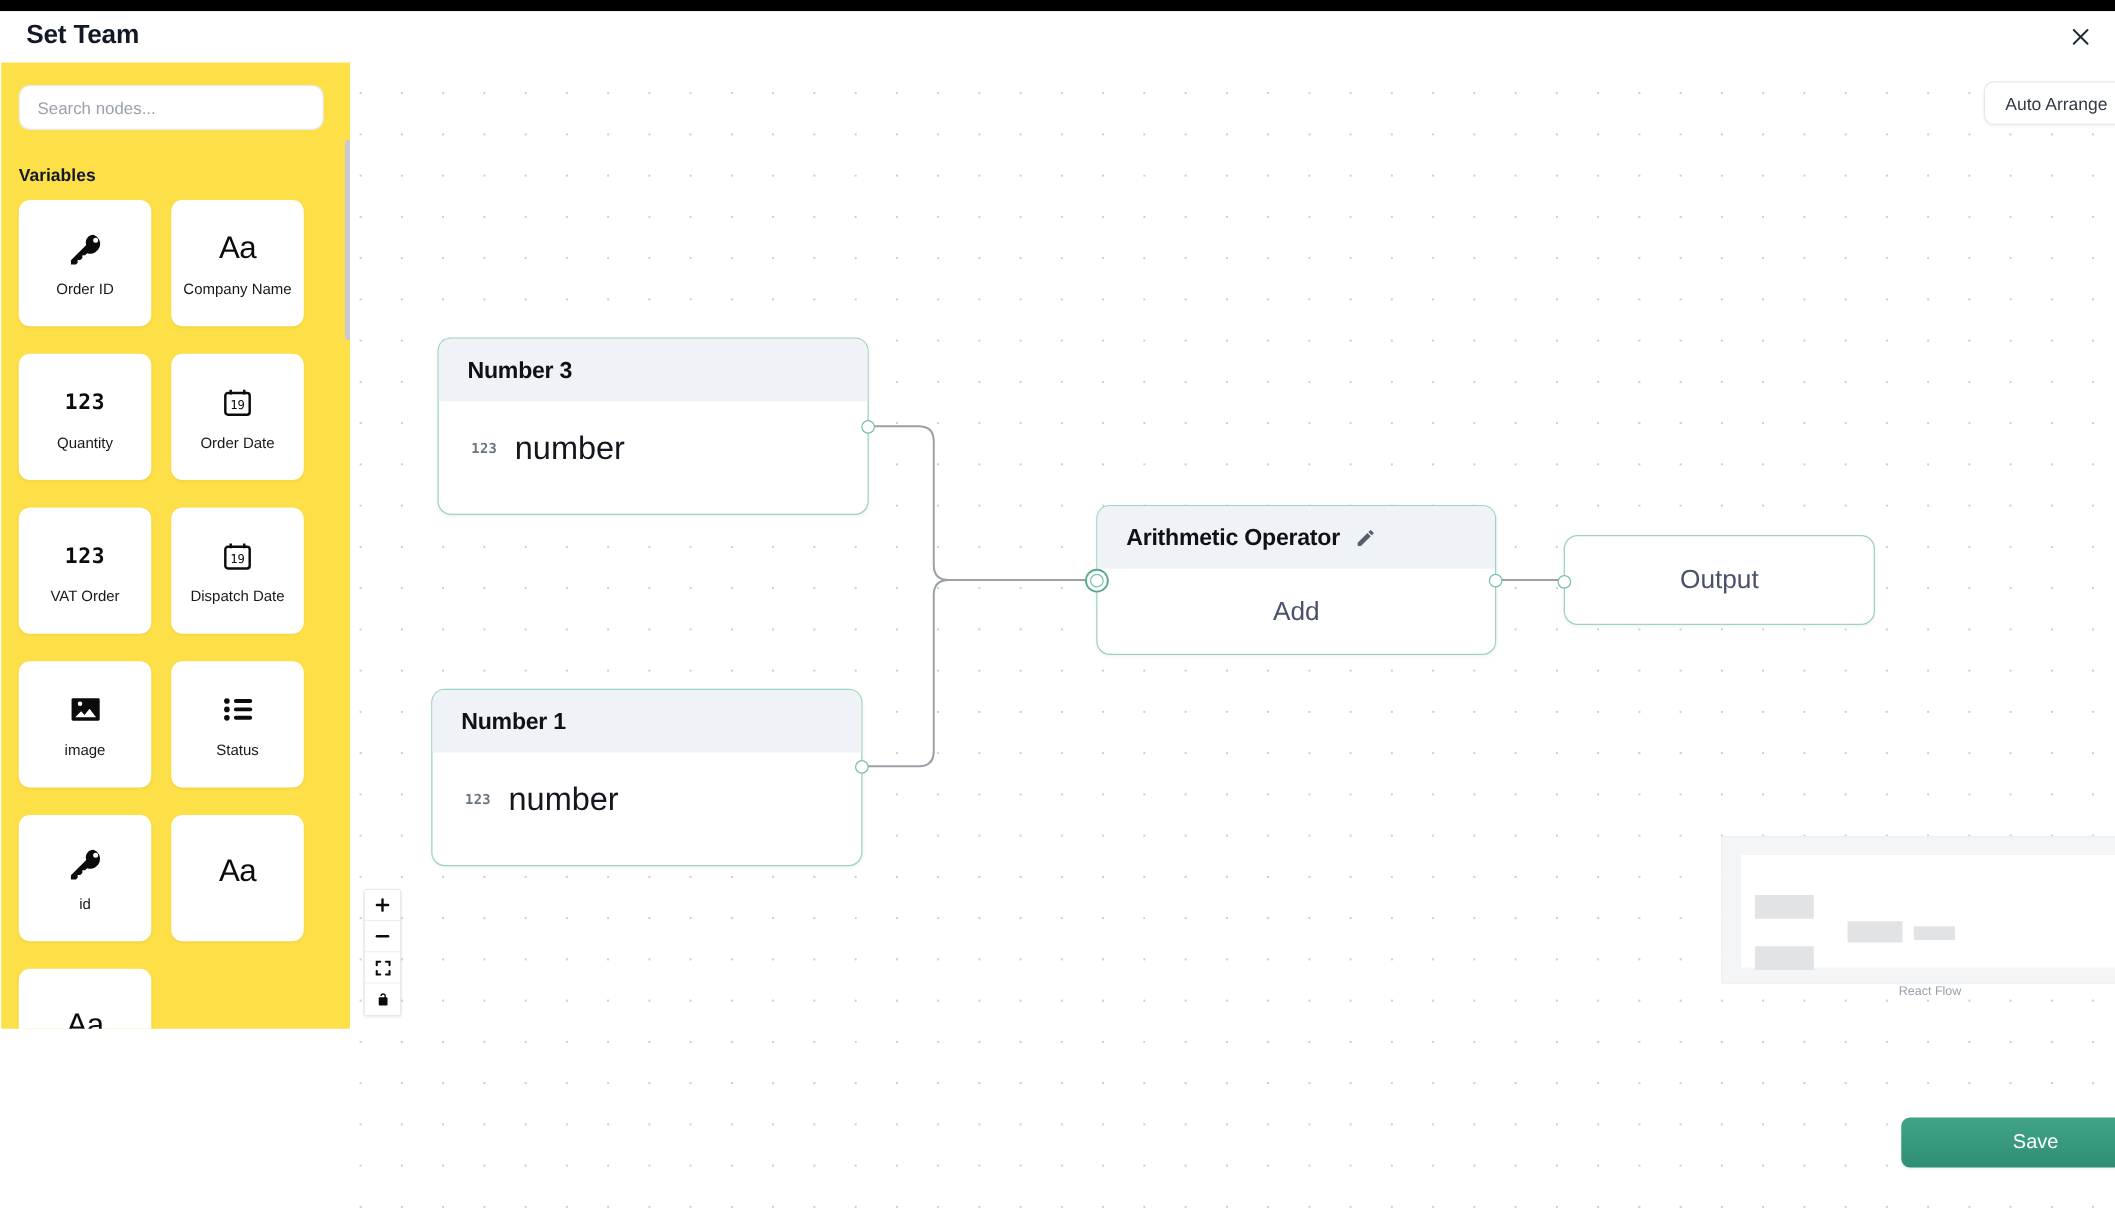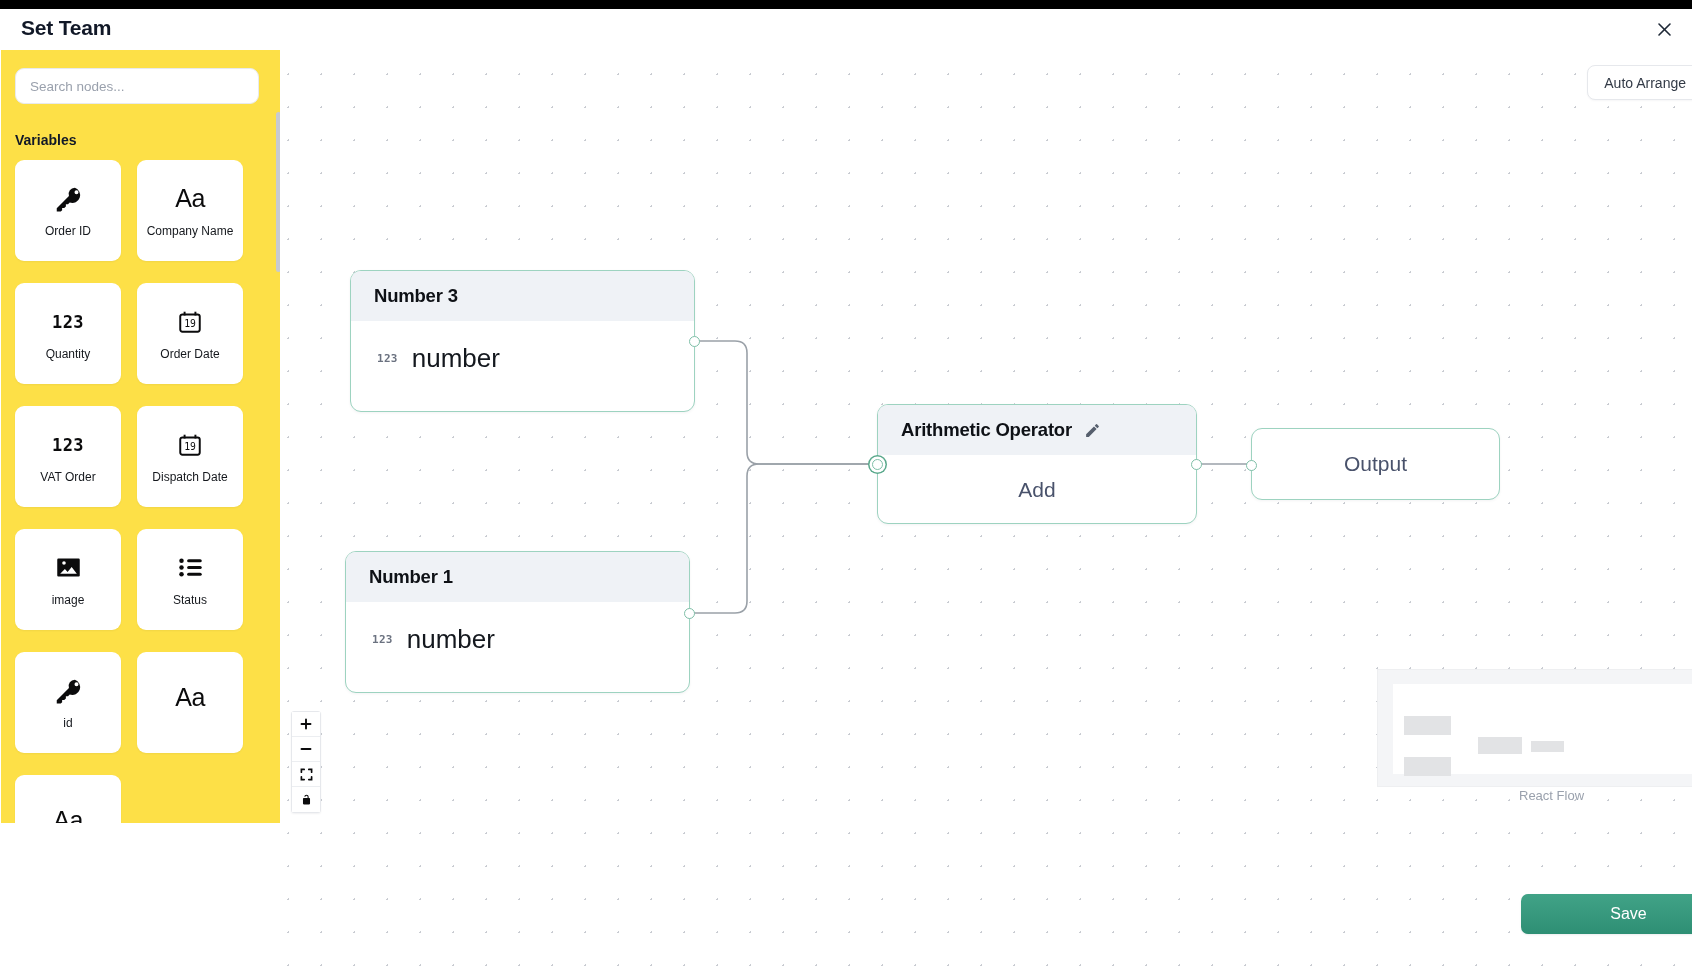--- a/index.html
+++ b/index.html
@@ -173,21 +173,21 @@
   .minimap {
     position: absolute; left: 1097px; top: 619px;
     width: 330px; height: 118px;
     background: #f4f5f7; border: 1px solid #eeeff1;
     overflow: hidden;
   }
   .minimap-inner { position: absolute; left: 15px; top: 14px; width: 300px; height: 90px; background: #ffffff; }
   .mm-node { position: absolute; background: #e2e3e5; }
   .attribution {
     position: absolute; left: 1239px; top: 738px;
-    font-size: 13px; color: #9aa1ad;
+    font-size: 10px; color: #9aa1ad;
   }
 
   
   .save-btn {
     position: absolute; left: 1521px; top: 894px;
     width: 215px; height: 40px;
     border: none; border-radius: 7px;
     background: linear-gradient(180deg, #41a387 0%, #2e8f74 100%);
     color: #ffffff; font-family: "Liberation Sans", sans-serif;
     font-size: 16px; cursor: pointer;

